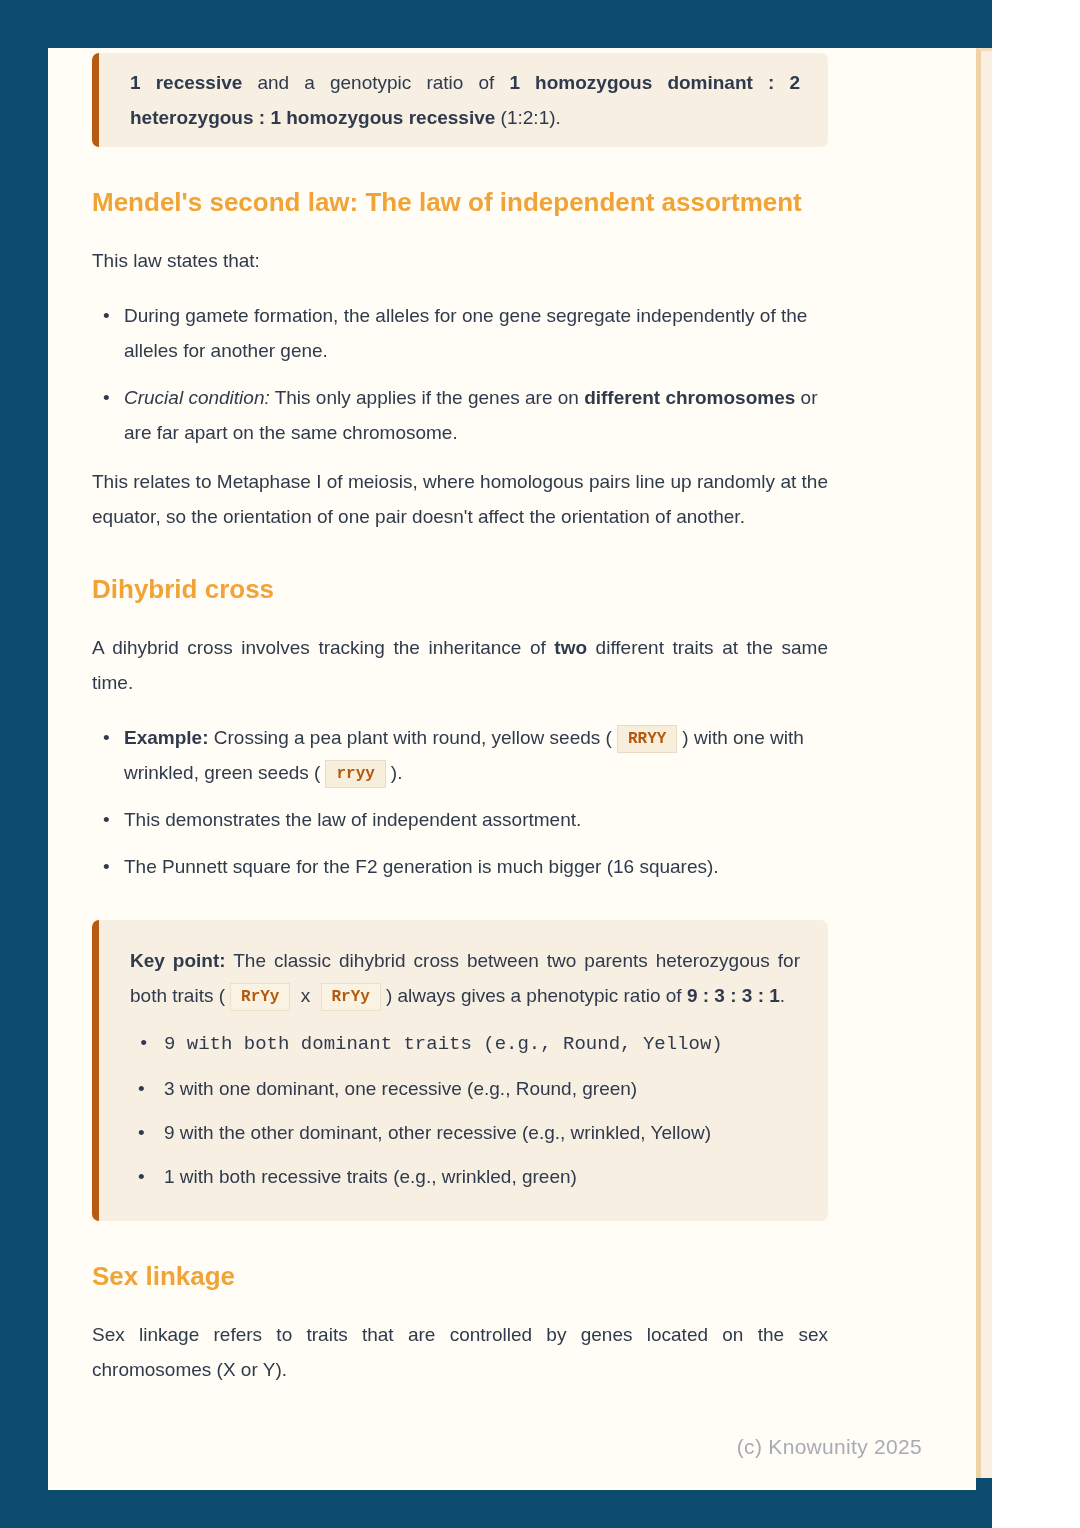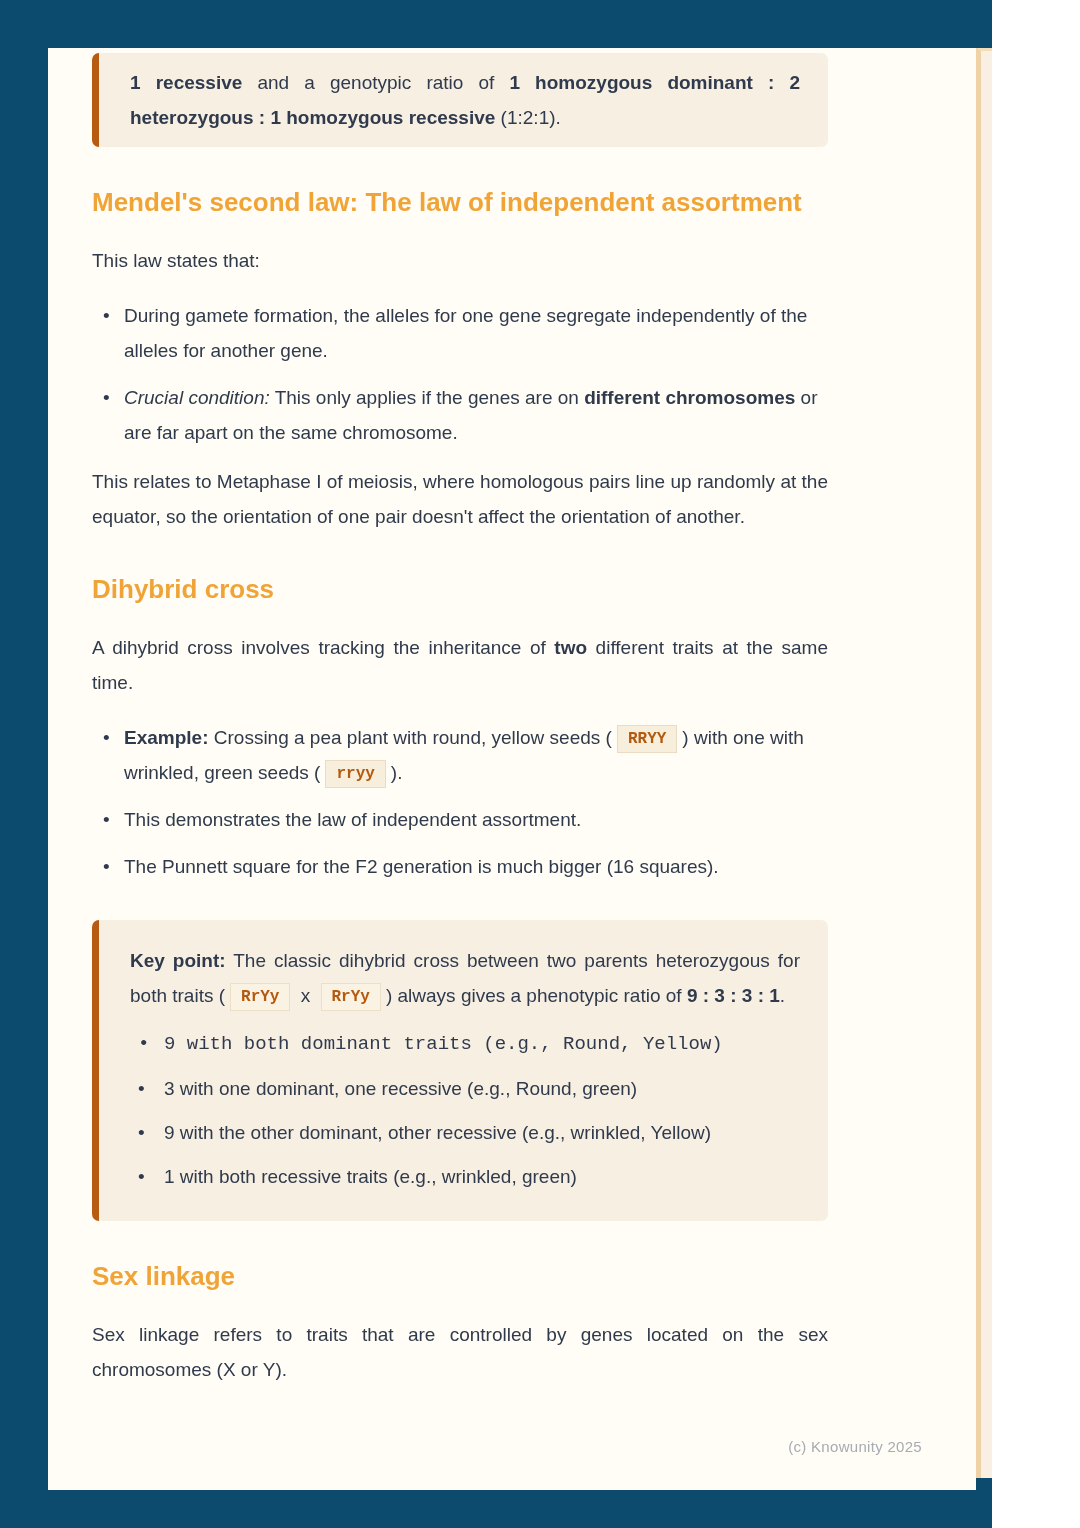--- a/index.html
+++ b/index.html
@@ -87,21 +87,21 @@
     padding: 2px 10px;
     margin: 0 5px;
     vertical-align: 1px;
     white-space: nowrap;
   }
   .keypoint .chip { background: #FAF2E2; border-color: #EBDFC8; }
   .watermark {
     position: absolute;
     top: 1437px;
     right: 70px;
-    font-size: 15px;
+    font-size: 21px;
     line-height: 20px;
     color: #A7ACB4;
     letter-spacing: 0.3px;
     z-index: 3;
     margin-left: 36px;
   }
 </style>
 </head>
 <body>
 

